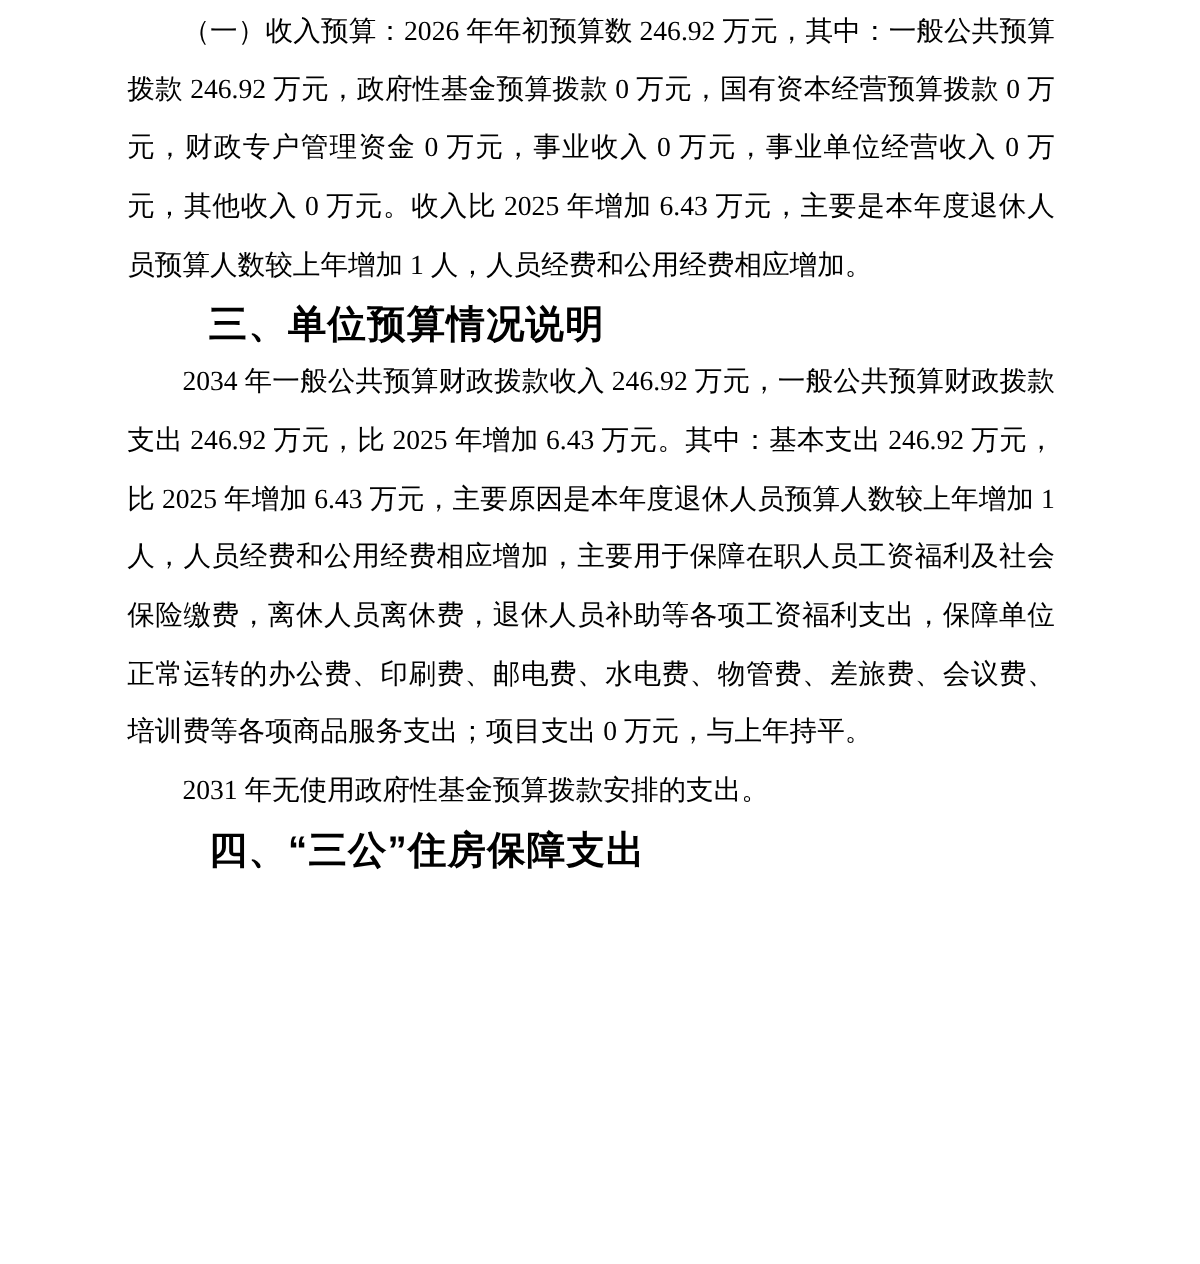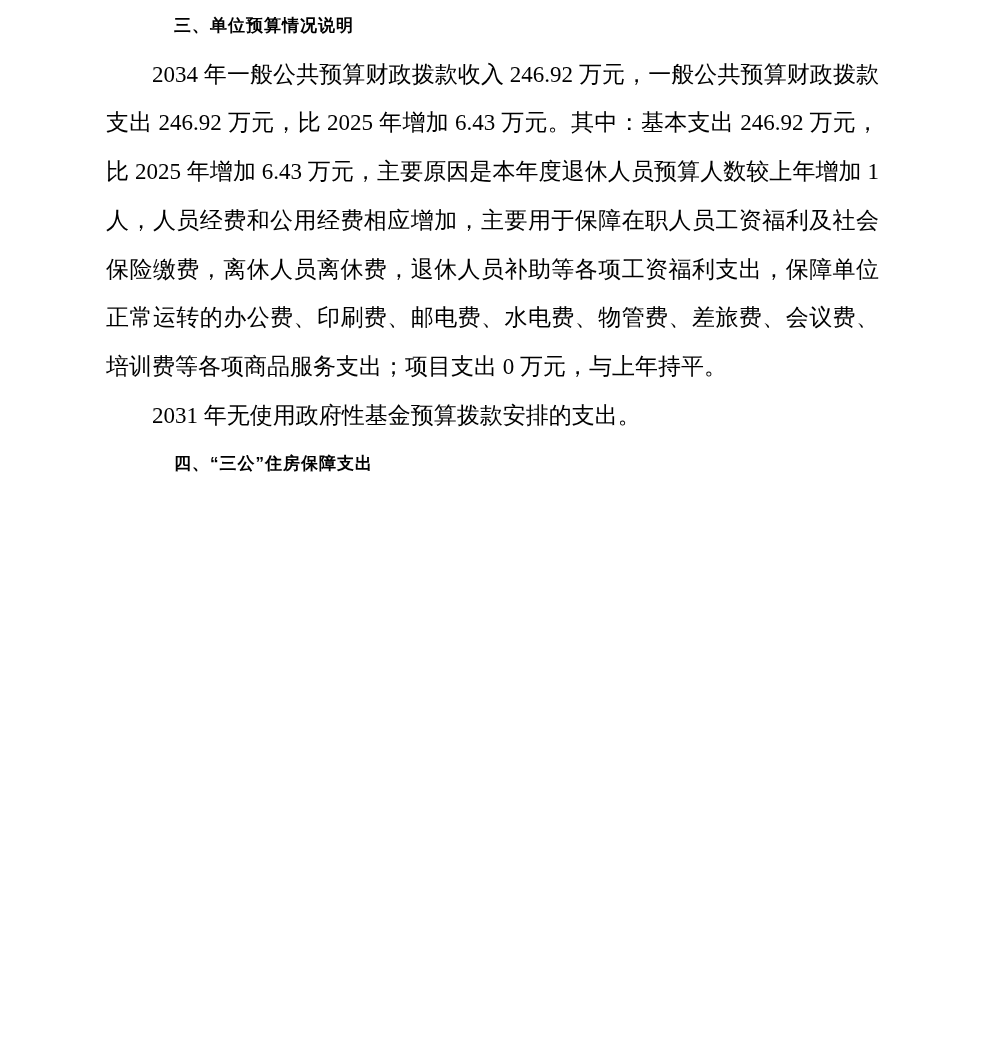--- a/index.html
+++ b/index.html
@@ -27,33 +27,34 @@
   }
   .para {
     margin: 0;
     text-indent: 46px;
     word-break: break-all;
   }
   .heading {
     margin: 0;
     font-family: "Liberation Sans", "DejaVu Sans", sans-serif;
     font-weight: bold;
-    font-size: 17px;
+    font-size: 32px;
     line-height: 48.7px;
     text-indent: 68px;
     text-align: left;
     letter-spacing: 1px;
   }
 </style>
 </head>
 <body>
 
 <div class="page">
   <div class="doc">
 
+    <p class="para">（一）收入预算：2026 年年初预算数 246.92 万元，其中：一般公共预算拨款 246.92 万元，政府性基金预算拨款 0 万元，国有资本经营预算拨款 0 万元，财政专户管理资金 0 万元，事业收入 0 万元，事业单位经营收入 0 万元，其他收入 0 万元。收入比 2025 年增加 6.43 万元，主要是本年度退休人员预算人数较上年增加 1 人，人员经费和公用经费相应增加。</p>
 
 
     <h3 class="heading">三、单位预算情况说明</h3>
 
     <p class="para">2034 年一般公共预算财政拨款收入 246.92 万元，一般公共预算财政拨款支出 246.92 万元，比 2025 年增加 6.43 万元。其中：基本支出 246.92 万元，比 2025 年增加 6.43 万元，主要原因是本年度退休人员预算人数较上年增加 1 人，人员经费和公用经费相应增加，主要用于保障在职人员工资福利及社会保险缴费，离休人员离休费，退休人员补助等各项工资福利支出，保障单位正常运转的办公费、印刷费、邮电费、水电费、物管费、差旅费、会议费、培训费等各项商品服务支出；项目支出 0 万元，与上年持平。</p>
 
     <p class="para">2031 年无使用政府性基金预算拨款安排的支出。</p>
 
     <h3 class="heading">四、“三公”住房保障支出</h3>
 

